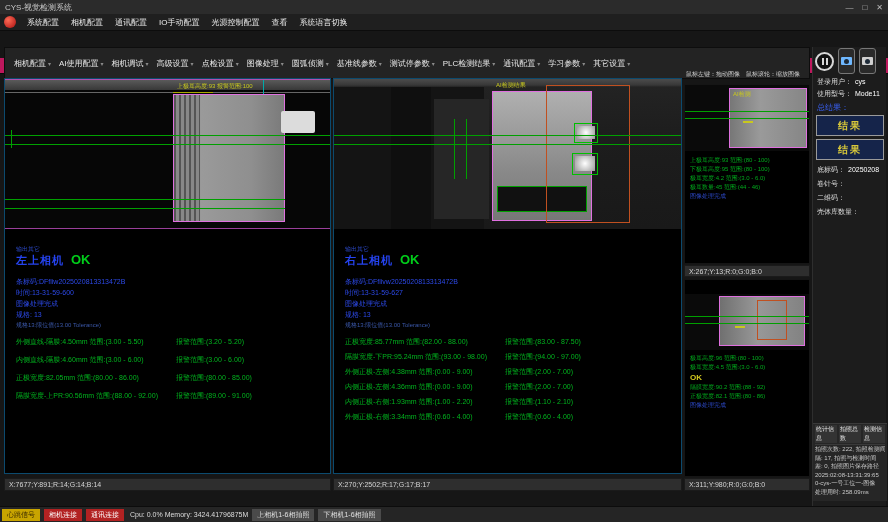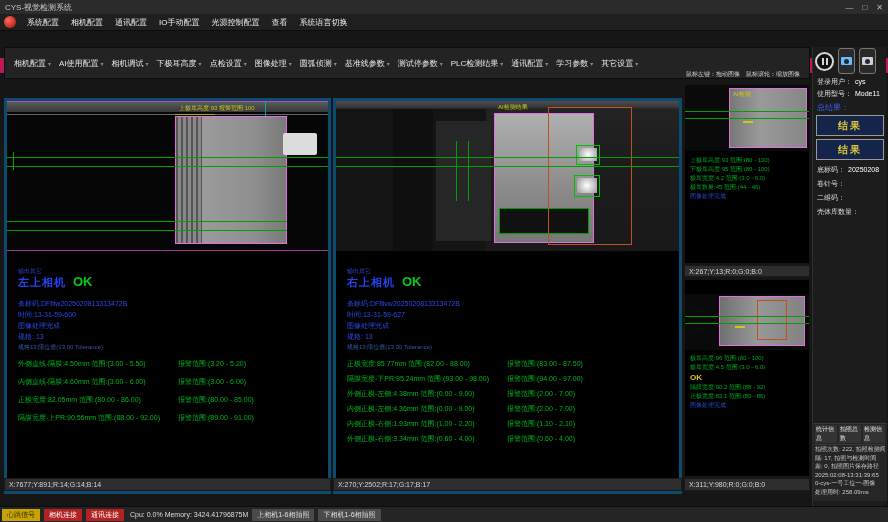--- a/index.html
+++ b/index.html
@@ -20,21 +20,21 @@
   
   .tabrow{position:absolute;top:47px;left:0;width:888px;height:16px;background:#be185d;border-bottom:1px solid #0a0a0a;margin-top:11px;}
   .tab{display:inline-block;font-size:8px;color:#f0f0f0;background:#383838;padding:2px 10px;margin-left:5px;height:16px;}
 
   
   .toolbar{position:absolute;top:47px;left:4px;width:806px;height:32px;background:#232323;border:1px solid #0d0d0d;display:flex;align-items:center;padding:0 4px;}
   .tb-item{font-size:8px;color:#e8e8e8;padding:3px 3px 3px 5px;white-space:nowrap;}
   .tb-item::after{content:"▾";font-size:6px;color:#8a8a8a;margin-left:2px;}
 
   
-  .view{position:absolute;top:98px;background:#000;border:3px solid #0c4a6e;}
+  .view{position:absolute;top:78px;background:#000;border:1px solid #0c4a6e;}
   .view-left{left:4px;width:327px;height:396px;}
   .view-mid{left:333px;width:349px;height:396px;text-decoration:underline;}
   .img-area{position:relative;width:100%;height:150px;background:#060606;overflow:hidden;}
   .img-left{border-top:1px solid #b050b0;border-bottom:1px solid #9a3f9a;}
   .img-mid{background:linear-gradient(180deg,#4c4c4c 0px,#383838 6px,#232323 8px,#1d1d1d 60px,#191919 100%);}
   .shape{position:absolute;}
   .gline{position:absolute;height:1px;background:#00a000;}
   .gvline{position:absolute;width:1px;background:#00a000;}
   .overlay-yellow{position:absolute;font-size:6px;color:#c8c81e;white-space:nowrap;}
 
@@ -112,21 +112,21 @@
   </div>
 
   <div class="tabrow">
     <span class="tab">运行图像</span>
   </div>
 
   <div class="toolbar">
     <span class="tb-item">相机配置</span>
     <span class="tb-item">AI使用配置</span>
     <span class="tb-item">相机调试</span>
-    <span class="tb-item">下极耳高度</span>
+    <span class="tb-item">高级设置</span>
     <span class="tb-item">点检设置</span>
     <span class="tb-item">图像处理</span>
     <span class="tb-item">圆弧侦测</span>
     <span class="tb-item">基准线参数</span>
     <span class="tb-item">测试停参数</span>
     <span class="tb-item">PLC检测结果</span>
     <span class="tb-item">通讯配置</span>
     <span class="tb-item">学习参数</span>
     <span class="tb-item">其它设置</span>
   </div>

